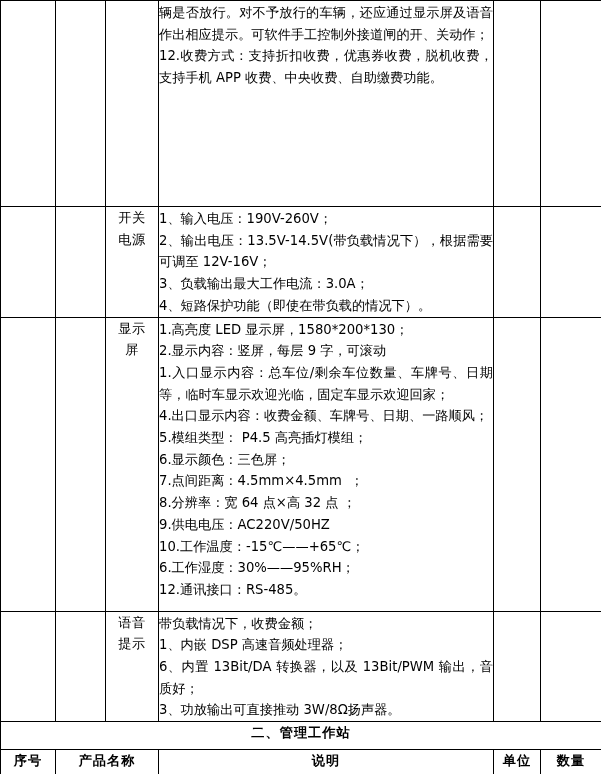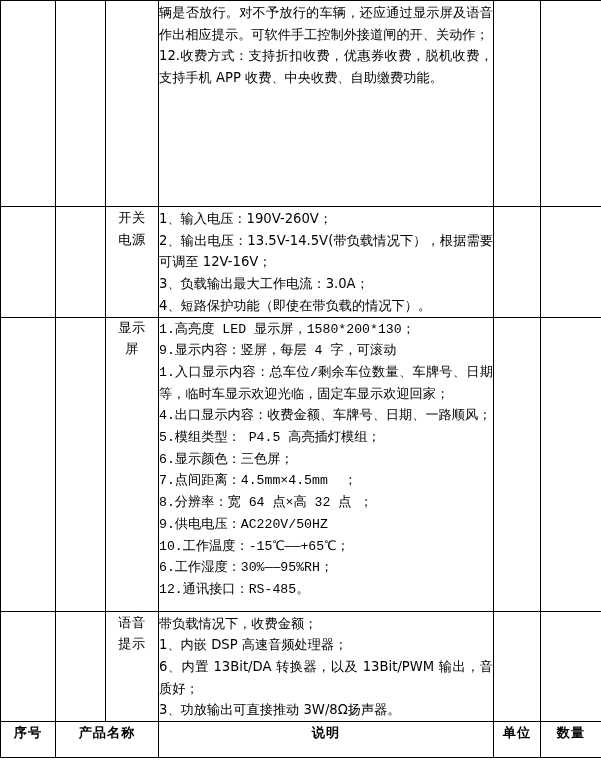--- a/index.html
+++ b/index.html
@@ -92,21 +92,21 @@
     text-align: center;
     vertical-align: middle;
     font-weight: bold;
     font-size: 15px;
     height: 35px;
     letter-spacing: 1px;
   }
 
   .r-top    { height: 206px; }
   .r-power  { height: 106px; padding-left: 24px; }
-  .r-screen { height: 294px; font-family: Liberation Mono, monospace; }
+  .r-screen { height: 294px; }
   .r-voice  { height: 104px; }
 </style>
 </head>
 <body>
 
 <div class="page">
 
   <table class="spec">
     <colgroup>
       <col class="c-no">
@@ -154,21 +154,21 @@
       <tr class="r-screen">
         <td class="cell-blank"></td>
         <td class="cell-blank"></td>
         <td class="cell-part">
           <span class="part-label">显示</span>
           <span class="part-label">屏</span>
         </td>
         <td class="cell-desc">
           <div class="desc-body">
             <span class="desc-line">1.高亮度 LED 显示屏，1580*200*130；</span>
-            <span class="desc-line">9.显示内容：竖屏，每层 4 字，可滚动</span>
+            <span class="desc-line">2.显示内容：竖屏，每层 9 字，可滚动</span>
             <span class="desc-line">1.入口显示内容：总车位/剩余车位数量、车牌号、日期等，临时车显示欢迎光临，固定车显示欢迎回家；</span>
             <span class="desc-line">4.出口显示内容：收费金额、车牌号、日期、一路顺风；</span>
             <span class="desc-line">5.模组类型： P4.5 高亮插灯模组；</span>
             <span class="desc-line">6.显示颜色：三色屏；</span>
             <span class="desc-line">7.点间距离：4.5mm×4.5mm  ；</span>
             <span class="desc-line">8.分辨率：宽 64 点×高 32 点 ；</span>
             <span class="desc-line">9.供电电压：AC220V/50HZ</span>
             <span class="desc-line">10.工作温度：-15℃——+65℃；</span>
             <span class="desc-line">6.工作湿度：30%——95%RH；</span>
             <span class="desc-line">12.通讯接口：RS-485。</span>
@@ -190,20 +190,23 @@
             <span class="desc-line">带负载情况下，收费金额；</span>
             <span class="desc-line">1、内嵌 DSP 高速音频处理器；</span>
             <span class="desc-line">6、内置 13Bit/DA 转换器，以及 13Bit/PWM 输出，音质好；</span>
             <span class="desc-line">3、功放输出可直接推动 3W/8Ω扬声器。</span>
           </div>
         </td>
         <td class="cell-blank"></td>
         <td class="cell-blank"></td>
       </tr>
 
+      <tr>
+        <td class="cell-section" colspan="6">二、管理工作站</td>
+      </tr>
 
       <tr>
         <td class="cell-head">序号</td>
         <td class="cell-head" colspan="2">产品名称</td>
         <td class="cell-head">说明</td>
         <td class="cell-head">单位</td>
         <td class="cell-head">数量</td>
       </tr>
 
     </tbody>

